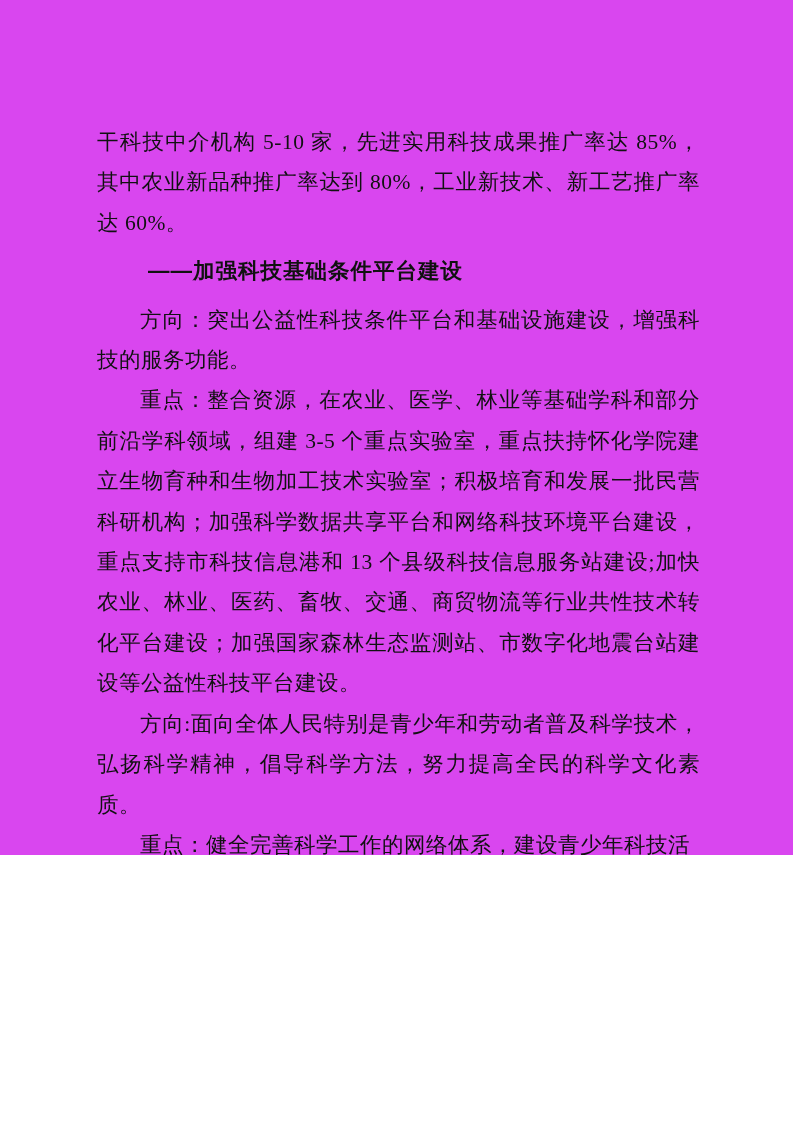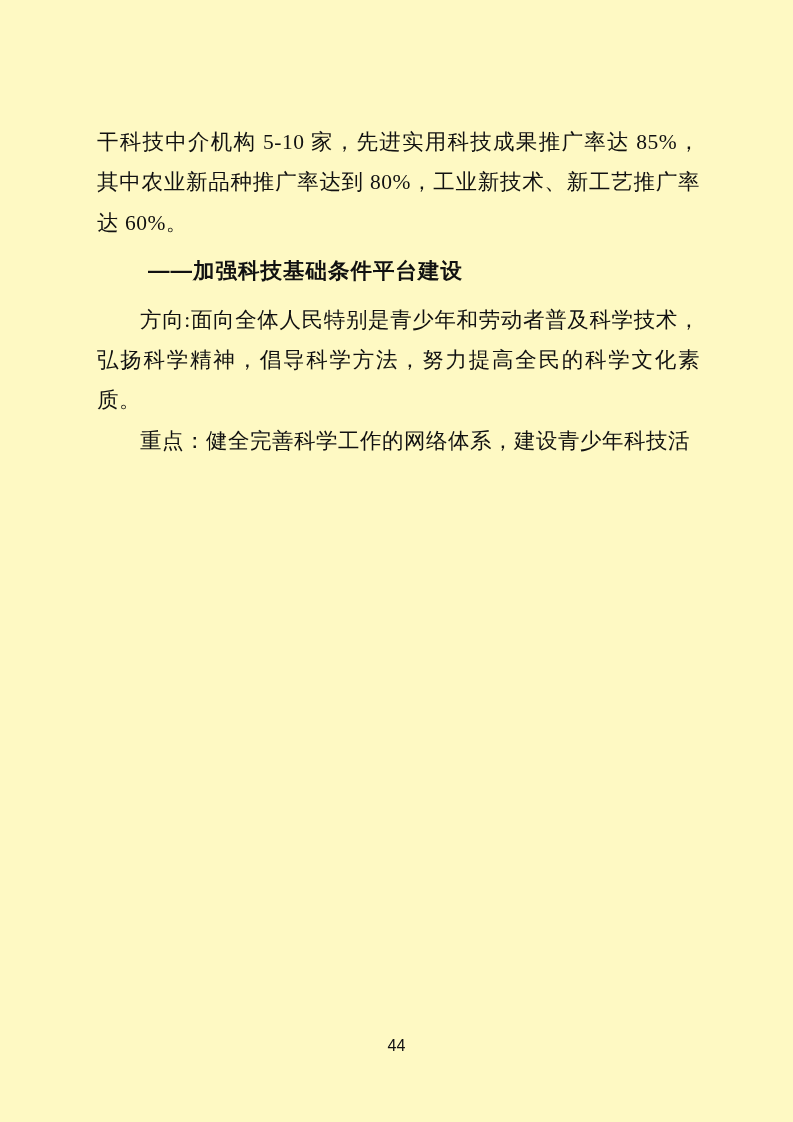--- a/index.html
+++ b/index.html
@@ -3,22 +3,22 @@
 <meta charset="utf-8">
 <style>
   html, body {
     margin: 0;
     padding: 0;
     background: #ffffff;
   }
   .page {
     position: relative;
     width: 793px;
-    height: 1122px;
-    background: #fef9c3;
+    height: 855px;
+    background: #d946ef;
     color: #111111;
     font-family: "Liberation Serif", "DejaVu Serif", serif;
     overflow: hidden;
   }
   .content {
     position: absolute;
     left: 97px;
     top: 122px;
     width: 603px;
     font-size: 21.5px;
@@ -53,17 +53,19 @@
     font-family: Liberation Sans, sans-serif;
   }
 </style>
 </head>
 <body>
 
 <div class="page">
   <div class="content">
     <p class="para noindent">干科技中介机构 5-10 家，先进实用科技成果推广率达 85%，其中农业新品种推广率达到 80%，工业新技术、新工艺推广率达 60%。</p>
     <p class="heading">——加强科技基础条件平台建设</p>
+    <p class="para">方向：突出公益性科技条件平台和基础设施建设，增强科技的服务功能。</p>
+    <p class="para">重点：整合资源，在农业、医学、林业等基础学科和部分前沿学科领域，组建 3-5 个重点实验室，重点扶持怀化学院建立生物育种和生物加工技术实验室；积极培育和发展一批民营科研机构；加强科学数据共享平台和网络科技环境平台建设，重点支持市科技信息港和 13 个县级科技信息服务站建设;加快农业、林业、医药、畜牧、交通、商贸物流等行业共性技术转化平台建设；加强国家森林生态监测站、市数字化地震台站建设等公益性科技平台建设。</p>
     <p class="para">方向:面向全体人民特别是青少年和劳动者普及科学技术，弘扬科学精神，倡导科学方法，努力提高全民的科学文化素质。</p>
     <p class="para">重点：健全完善科学工作的网络体系，建设青少年科技活</p>
   </div>
   <div class="page-footer">44</div>
 </div>
 
 </body></html>

